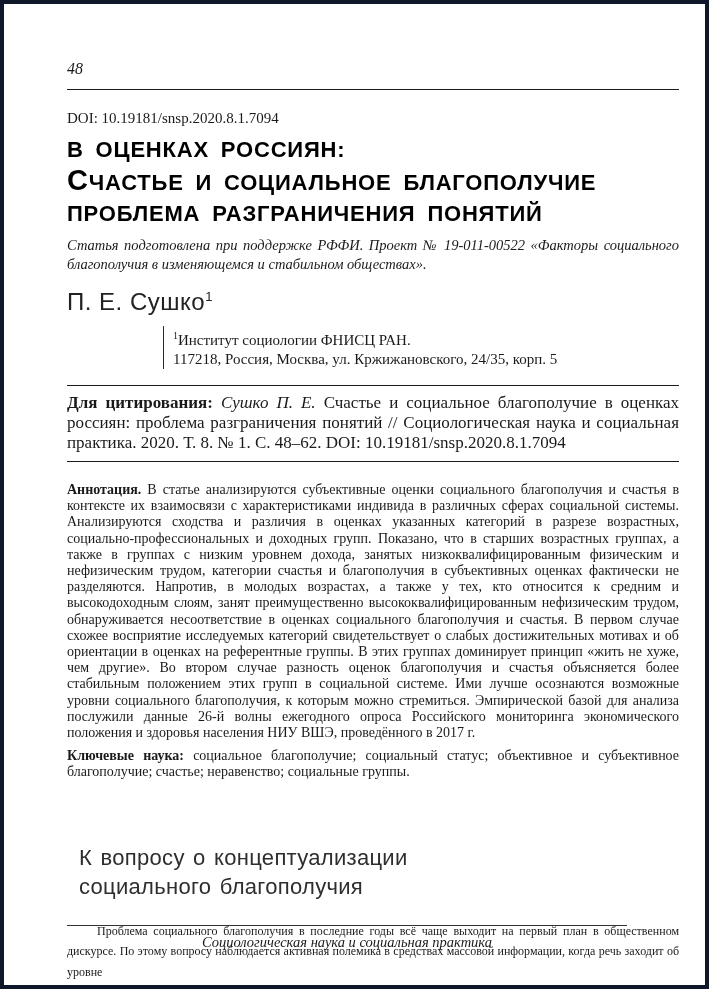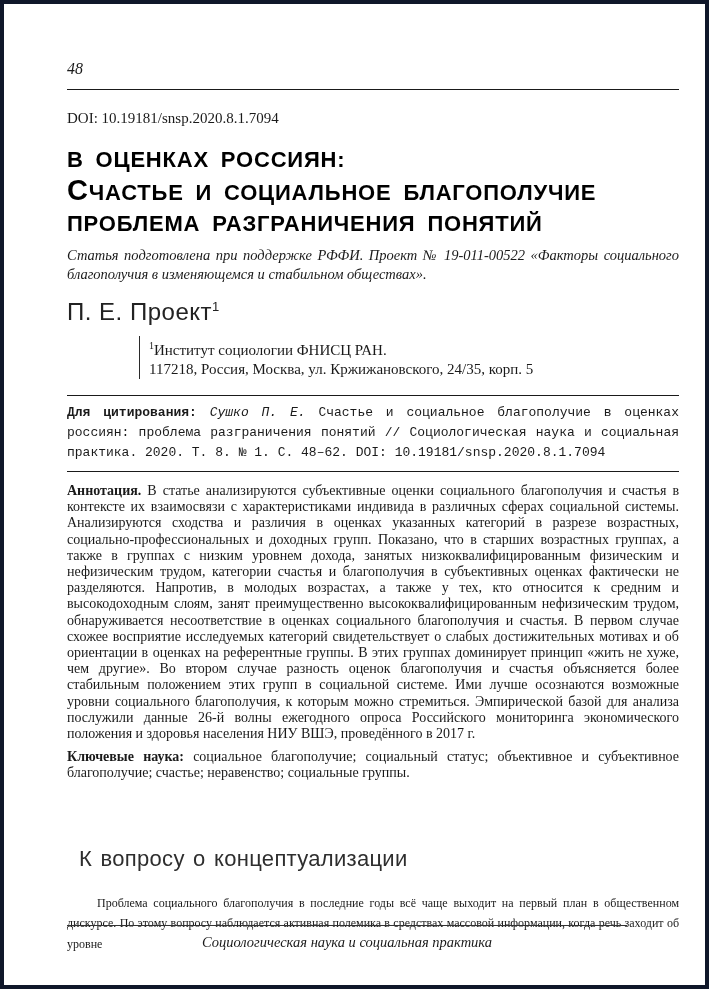--- a/index.html
+++ b/index.html
@@ -28,21 +28,21 @@
     margin-bottom: 11px;
   }
   .top-rule {
     border: none;
     border-top: 1.5px solid #1a1a1a;
     margin: 0 0 19px 0;
   }
   .doi-line {
     font-size: 15px;
     line-height: 18px;
-    margin-bottom: 17px;
+    margin-bottom: 7px;
   }
   .article-title {
     margin: 0 0 7px 0;
     font-family: "Liberation Sans", "DejaVu Sans", sans-serif;
     font-weight: 700;
     font-size: 22px;
     line-height: 31px;
     letter-spacing: 0.8px;
     word-spacing: 5px;
     color: #000;
@@ -65,39 +65,38 @@
     line-height: 28px;
     letter-spacing: 0.5px;
     color: #222;
     margin-bottom: 10px;
   }
   .author-line sup {
     font-size: 13px;
     vertical-align: super;
   }
   .affiliation {
-    margin-left: 72px;
+    margin-left: 96px;
     border-left: 1.5px solid #2a2a2a;
     padding-left: 9px;
     font-size: 15px;
     line-height: 19px;
     margin-bottom: 16px;
   }
   .affiliation sup {
     font-size: 10px;
   }
   .citation-block {
     border-top: 1.5px solid #1a1a1a;
     border-bottom: 1.5px solid #1a1a1a;
     padding: 7px 0 8px 0;
-    font-size: 13px;
+    font-size: 17px;
     line-height: 20px;
     text-align: justify;
-    margin-bottom: 11px;
-    font-family: Liberation Mono, monospace;
+    margin-bottom: 20px;
   }
   .citation-block .label { font-weight: 700; }
   .citation-block .authors { font-style: italic; }
   .abstract, .keywords {
     font-size: 14px;
     line-height: 16.2px;
     text-align: justify;
     margin: 0 0 7px 0;
   }
   .abstract .label, .keywords .label { font-weight: 700; }
@@ -145,21 +144,21 @@
   <div class="doi-line">DOI: 10.19181/snsp.2020.8.1.7094</div>
 
   <h1 class="article-title">
     <span class="title-line">В ОЦЕНКАХ РОССИЯН:</span>
     <span class="title-line first">СЧАСТЬЕ И СОЦИАЛЬНОЕ БЛАГОПОЛУЧИЕ</span>
     <span class="title-line">ПРОБЛЕМА РАЗГРАНИЧЕНИЯ ПОНЯТИЙ</span>
   </h1>
 
   <div class="funding-note">Статья подготовлена при поддержке РФФИ. Проект № 19-011-00522 «Факторы социального благополучия в изменяющемся и стабильном обществах».</div>
 
-  <div class="author-line"><span>П. Е. Проект</span><sup>1</sup></div>
+  <div class="author-line"><span>П. Е. Сушко</span><sup>1</sup></div>
 
   <div class="affiliation">
     <div><sup>1</sup><span>Институт социологии ФНИСЦ РАН.</span></div>
     <div>117218, Россия, Москва, ул. Кржижановского, 24/35, корп. 5</div>
   </div>
 
   <div class="citation-block">
     <span class="label">Для цитирования:</span>
     <span class="authors">Сушко П. Е.</span>
     <span class="text">Счастье и социальное благополучие в оценках россиян: проблема разграничения понятий // Социологическая наука и социальная практика. 2020. Т. 8. № 1. С. 48–62. DOI: 10.19181/snsp.2020.8.1.7094</span>
@@ -170,20 +169,21 @@
     <span class="text">В статье анализируются субъективные оценки социального благополучия и счастья в контексте их взаимосвязи с характеристиками индивида в различных сферах социальной системы. Анализируются сходства и различия в оценках указанных категорий в разрезе возрастных, социально-профессиональных и доходных групп. Показано, что в старших возрастных группах, а также в группах с низким уровнем дохода, занятых низкоквалифицированным физическим и нефизическим трудом, категории счастья и благополучия в субъективных оценках фактически не разделяются. Напротив, в молодых возрастах, а также у тех, кто относится к средним и высокодоходным слоям, занят преимущественно высококвалифицированным нефизическим трудом, обнаруживается несоответствие в оценках социального благополучия и счастья. В первом случае схожее восприятие исследуемых категорий свидетельствует о слабых достижительных мотивах и об ориентации в оценках на референтные группы. В этих группах доминирует принцип «жить не хуже, чем другие». Во втором случае разность оценок благополучия и счастья объясняется более стабильным положением этих групп в социальной системе. Ими лучше осознаются возможные уровни социального благополучия, к которым можно стремиться. Эмпирической базой для анализа послужили данные 26-й волны ежегодного опроса Российского мониторинга экономического положения и здоровья населения НИУ ВШЭ, проведённого в 2017 г.</span>
   </p>
 
   <p class="keywords">
     <span class="label">Ключевые наука:</span>
     <span class="text">социальное благополучие; социальный статус; объективное и субъективное благополучие; счастье; неравенство; социальные группы.</span>
   </p>
 
   <h2 class="section-heading">
     <span class="heading-line">К вопросу о концептуализации</span>
+    <span class="heading-line">социального благополучия</span>
   </h2>
 
   <p class="body-paragraph">Проблема социального благополучия в последние годы всё чаще выходит на первый план в общественном дискурсе. По этому вопросу наблюдается активная полемика в средствах массовой информации, когда речь заходит об уровне</p>
 
   <div class="page-footer">
     <span>Социологическая наука и социальная практика</span>
   </div>
 
 </div>
 

